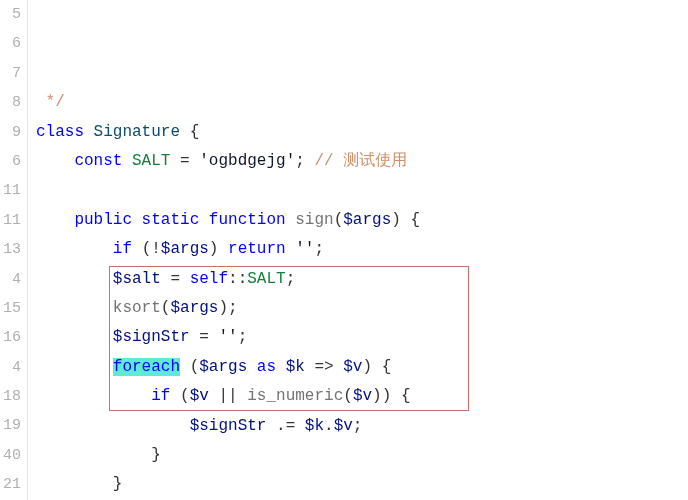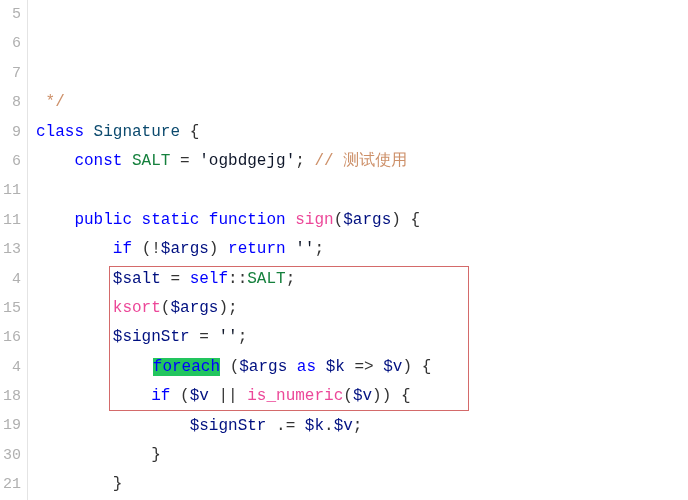--- a/index.html
+++ b/index.html
@@ -34,29 +34,28 @@
     white-space: pre;
     color: #333333;
   }
   .line { display: block; position: relative; height: 29.4px; }
   .gline { display: block; height: 29.4px; }
 
   .tok-kw      { color: #0000ff; }
   .tok-class   { color: #0c4a6e; }
   .tok-string  { color: #0f172a; }
   .tok-comment { color: #cd9069; }
-  .tok-func    { color: #ec4899; }
+  .tok-func    { color: #737373; }
   .tok-var     { color: #001080; }
   .tok-const   { color: #15803d; }
   .tok-punct   { color: #333333; }
   .tok-op      { color: #333333; }
 
   .sel {
-    background: #22c55e;
-    margin-left: 40px;
+    background: #5eead4;
   }
 
   .highlight-box {
     position: absolute;
     border: 1px solid #d46a6a;
     pointer-events: none;
   }
 </style>
 </head>
 <body>
@@ -71,19 +70,19 @@
       <span class="gline">6</span>
       <span class="gline">11</span>
       <span class="gline">11</span>
       <span class="gline">13</span>
       <span class="gline">4</span>
       <span class="gline">15</span>
       <span class="gline">16</span>
       <span class="gline">4</span>
       <span class="gline">18</span>
       <span class="gline">19</span>
-      <span class="gline">30</span>
+      <span class="gline">40</span>
       <span class="gline">21</span>
     </div>
   <div class="code" id="code">
     <div class="highlight-box" id="hlbox" style="top: 265.6px; height: 145px; left: 80.8px; width: 360px;"></div>
   <span class="line"><span> </span><span class="tok-comment">*/</span></span><span class="line"><span></span><span class="tok-kw">class </span><span class="tok-class">Signature</span><span class="tok-punct"> {</span></span><span class="line"><span>    </span><span class="tok-kw">const </span><span class="tok-const">SALT</span><span class="tok-op"> = </span><span class="tok-string">'ogbdgejg'</span><span class="tok-punct">; </span><span class="tok-comment">// 测试使用</span></span><span class="line"><span></span></span><span class="line"><span>    </span><span class="tok-kw">public static function </span><span class="tok-func">sign</span><span class="tok-punct">(</span><span class="tok-var">$args</span><span class="tok-punct">) {</span></span><span class="line"><span>        </span><span class="tok-kw">if </span><span class="tok-punct">(!</span><span class="tok-var">$args</span><span class="tok-punct">) </span><span class="tok-kw">return </span><span class="tok-string">''</span><span class="tok-punct">;</span></span><span class="line"><span>        </span><span class="tok-var">$salt</span><span class="tok-op"> = </span><span class="tok-kw">self</span><span class="tok-punct">::</span><span class="tok-const">SALT</span><span class="tok-punct">;</span></span><span class="line"><span>        </span><span class="tok-func">ksort</span><span class="tok-punct">(</span><span class="tok-var">$args</span><span class="tok-punct">);</span></span><span class="line"><span>        </span><span class="tok-var">$signStr</span><span class="tok-op"> = </span><span class="tok-string">''</span><span class="tok-punct">;</span></span><span class="line"><span>        </span><span class="tok-kw sel">foreach</span><span class="tok-punct"> (</span><span class="tok-var">$args</span><span class="tok-kw"> as </span><span class="tok-var">$k</span><span class="tok-op"> =&gt; </span><span class="tok-var">$v</span><span class="tok-punct">) {</span></span><span class="line"><span>            </span><span class="tok-kw">if </span><span class="tok-punct">(</span><span class="tok-var">$v</span><span class="tok-op"> || </span><span class="tok-func">is_numeric</span><span class="tok-punct">(</span><span class="tok-var">$v</span><span class="tok-punct">)) {</span></span><span class="line"><span>                </span><span class="tok-var">$signStr</span><span class="tok-op"> .= </span><span class="tok-var">$k</span><span class="tok-op">.</span><span class="tok-var">$v</span><span class="tok-punct">;</span></span><span class="line"><span>            </span><span class="tok-punct">}</span></span><span class="line"><span>        </span><span class="tok-punct">}</span></span><span class="line"></span></div>
 </div>
 
 </body></html>

